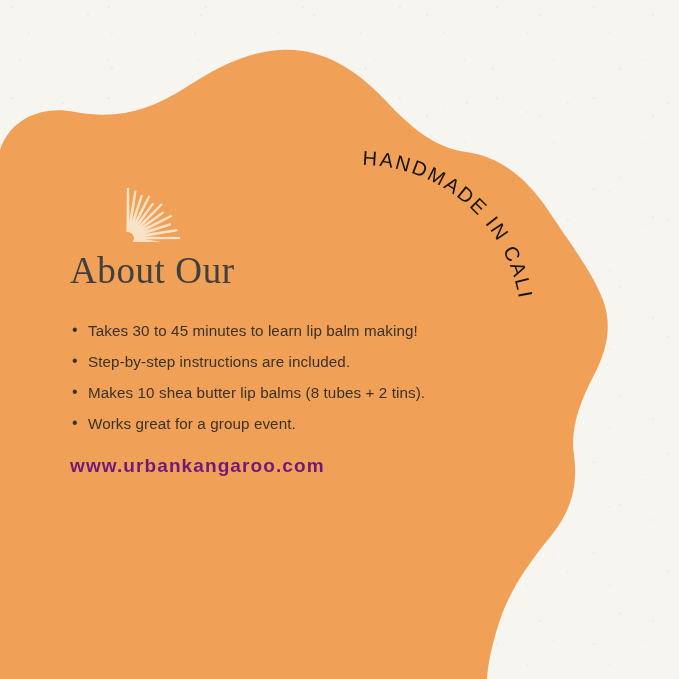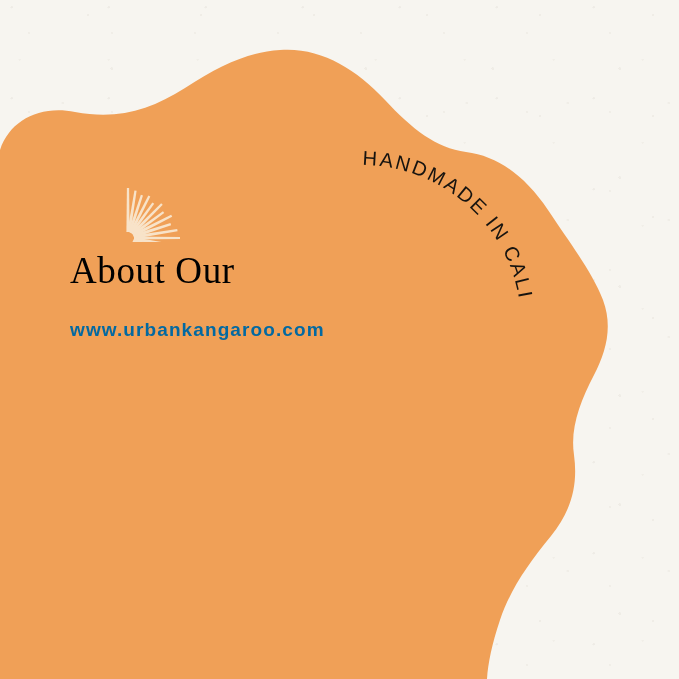--- a/index.html
+++ b/index.html
@@ -49,21 +49,21 @@
     left: 70px;
     top: 248px;
     width: 470px;
   }
 
   .heading {
     font-family: "Liberation Serif", serif;
     font-weight: 400;
     font-size: 37px;
     line-height: 45px;
-    color: #000000;
+    color: #404040;
     letter-spacing: 0.6px;
     margin: 0;
   }
 
   ul.bullet-list {
     list-style: none;
     margin: 26px 0 0 0;
     padding: 0;
   }
   ul.bullet-list li {
@@ -85,21 +85,21 @@
     font-size: 16px;
     color: #3B3227;
   }
 
   #site-url {
     margin-top: 20px;
     font-family: "Liberation Sans", sans-serif;
     font-size: 19px;
     font-weight: bold;
     letter-spacing: 1.1px;
-    color: #0369a1;
+    color: #701a75;
   }
 
   .arc-char {
     font-family: "Liberation Sans", sans-serif;
     font-size: 20px;
     fill: #16130F;
     letter-spacing: 0px;
   }
 </style>
 </head>
@@ -205,18 +205,22 @@
     </text>
   </svg>
 
   <div id="content">
 
     <h1 class="heading">
       <span>About Our</span><br>
     </h1>
 
     <ul class="bullet-list">
+      <li>Takes 30 to 45 minutes to learn lip balm making!</li>
+      <li>Step-by-step instructions are included.</li>
+      <li>Makes 10 shea butter lip balms (8 tubes + 2 tins).</li>
+      <li>Works great for a group event.</li>
     </ul>
 
     <div id="site-url">www.urbankangaroo.com</div>
 
   </div>
 </div>
 
 </body></html>

